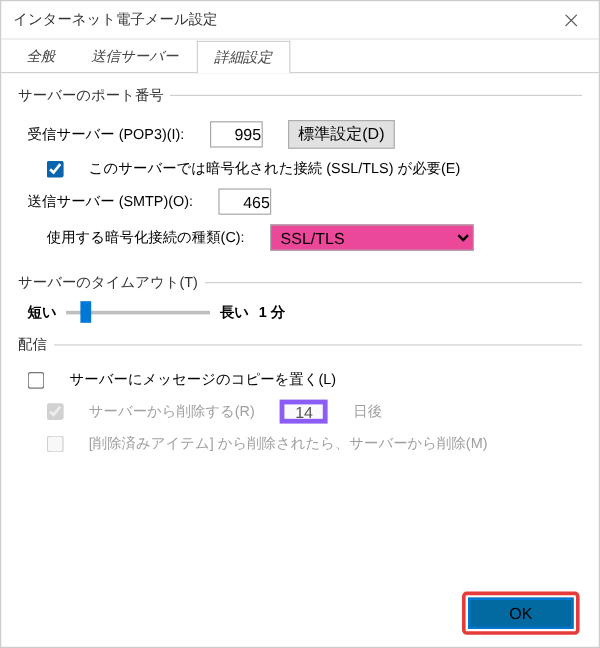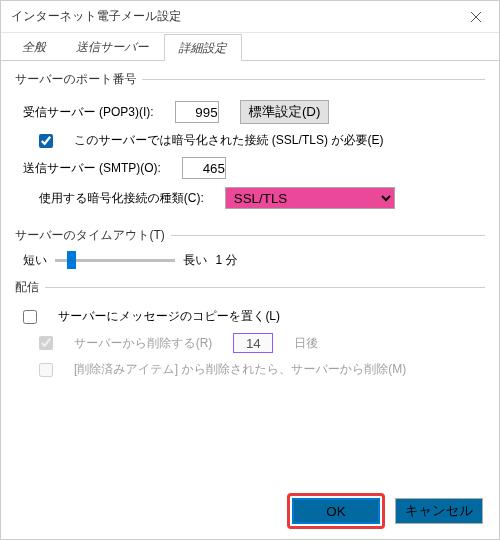--- a/index.html
+++ b/index.html
@@ -16,22 +16,22 @@
 fieldset { border: none; border-top: 1px solid #cfcfcf; margin-bottom: 10px; padding-top: 8px; }
 legend { padding-right: 6px; color: #333; }
 .row { display: flex; align-items: center; gap: 21px; margin: 4px 0 8px 8px; }
 .indent { margin-left: 24px; }
 input[type="text"].port { width: 44px; height: 22px; text-align: right; border: 1px solid #a9a9a9; }
 .btn { height: 24px; padding: 0 8px; background: #e1e1e1; border: 1px solid #adadad; cursor: default; }
 input[type="checkbox"] { width: 14px; height: 14px; accent-color: #0a64ad; }
 input[type="checkbox"]:disabled { accent-color: #999; }
 .disabled { color: #a0a0a0; }
 select { width: 170px; height: 22px; border: 1px solid #a9a9a9; background: #ec4899; padding-left: 4px; }
-.spinner { width: 40px; height: 20px; border: 1px solid #8b5cf6; text-align: center; }
-.slider-row { display: flex; align-items: center; gap: 8px; margin-left: 8px; }
+.spinner { width: 40px; height: 20px; border: 4px solid #8b5cf6; text-align: center; }
+.slider-row { display: flex; align-items: center; gap: 8px; margin-left: 8px; font-weight: bold; }
 .slider-track { width: 120px; height: 3px; background: #bfbfbf; position: relative; }
 .slider-thumb { width: 9px; height: 18px; background: #0078d7; position: absolute; top: -8px; left: 12px; }
 .btnbar { height: 56px; display: flex; justify-content: flex-end; align-items: center; gap: 10px; padding-right: 16px; }
 .ok-wrap { border: 3px solid #e63b3b; border-radius: 4px; padding: 2px; }
 .btn-footer { width: 88px; height: 26px; background: #0369a1; border: 1px solid #adadad; cursor: default; }
 .btn-footer.ok { border: 1px solid #0078d7; box-shadow: inset 0 0 0 1px #0078d7; }
 </style>
 </head>
 <body>
 
@@ -106,15 +106,14 @@
         <span>[削除済みアイテム] から削除されたら、サーバーから削除(M)</span>
       </div>
     </fieldset>
 
   </div>
 
   <div class="btnbar">
     <span class="ok-wrap">
       <button class="btn-footer ok">OK</button>
     </span>
-    <button class="btn-footer">キャンセル</button>
   </div>
 </div>
 
 </body></html>

